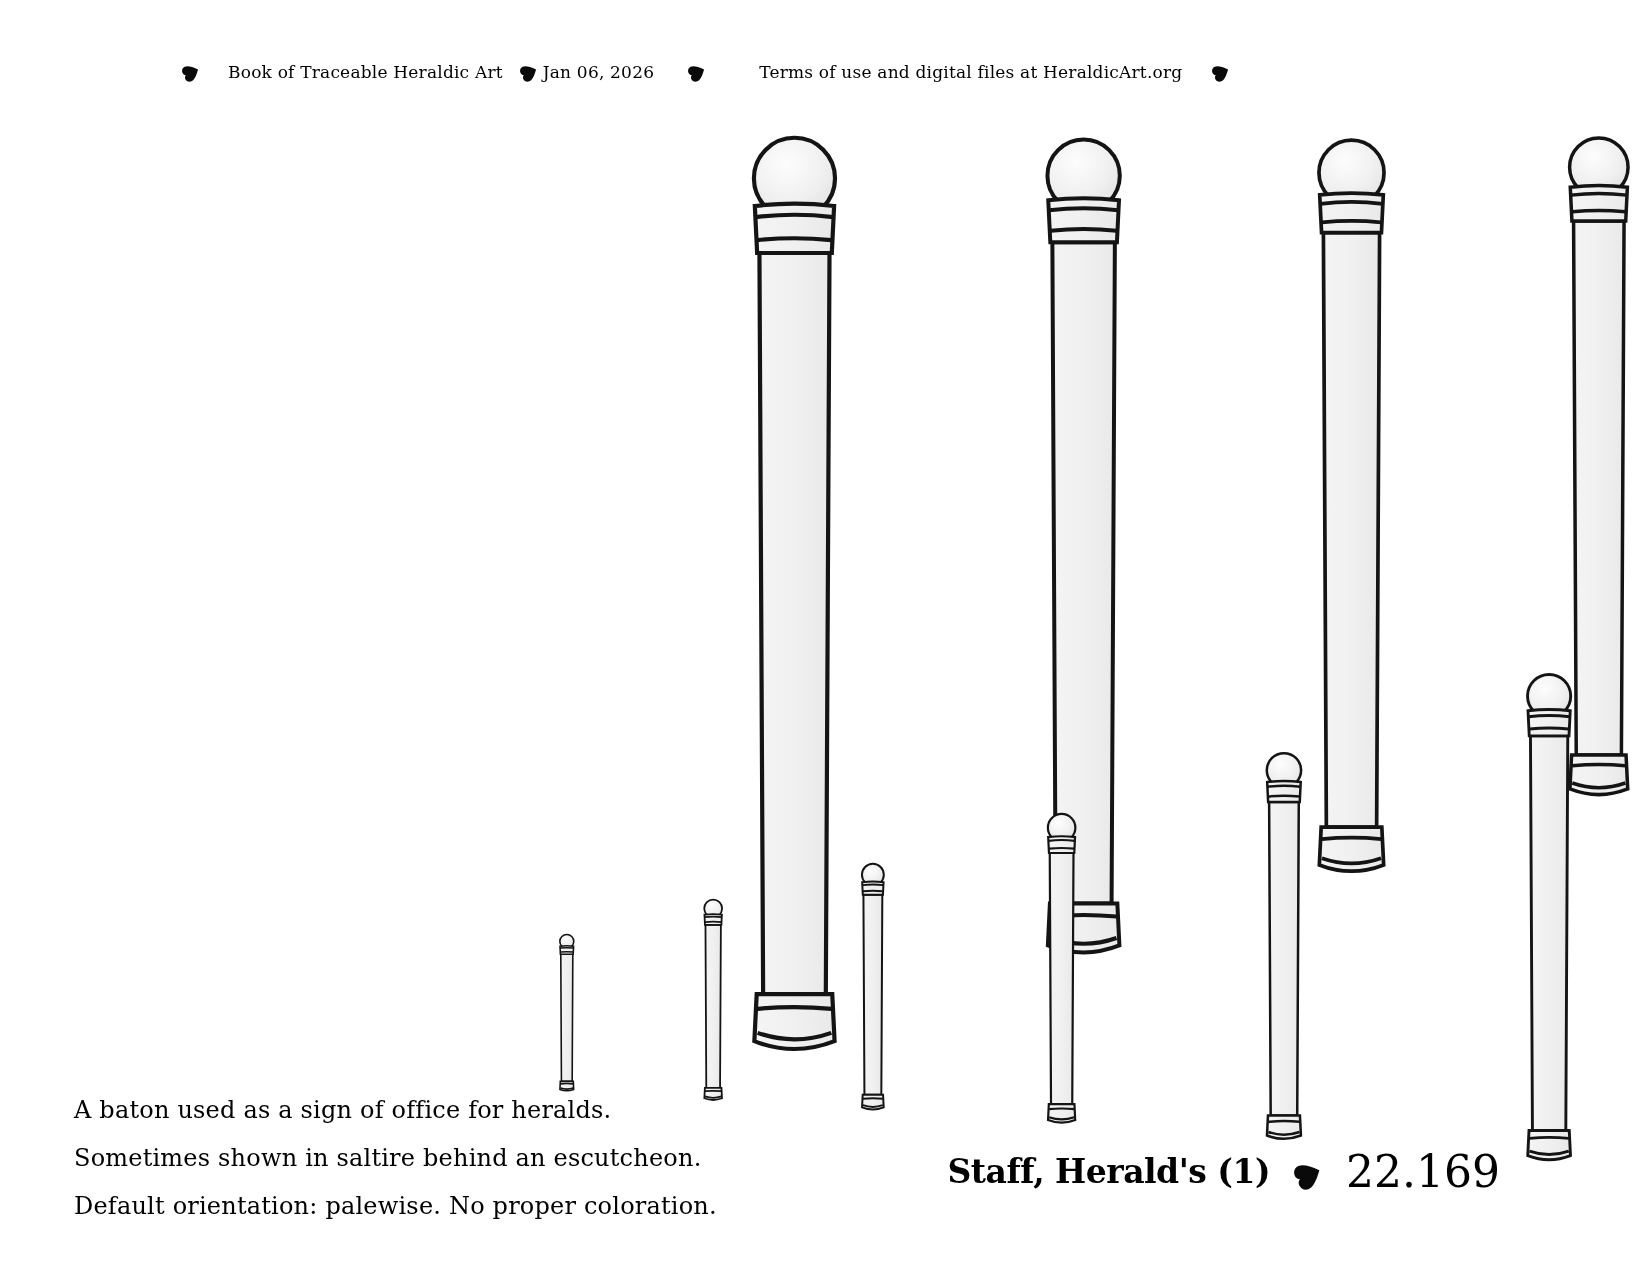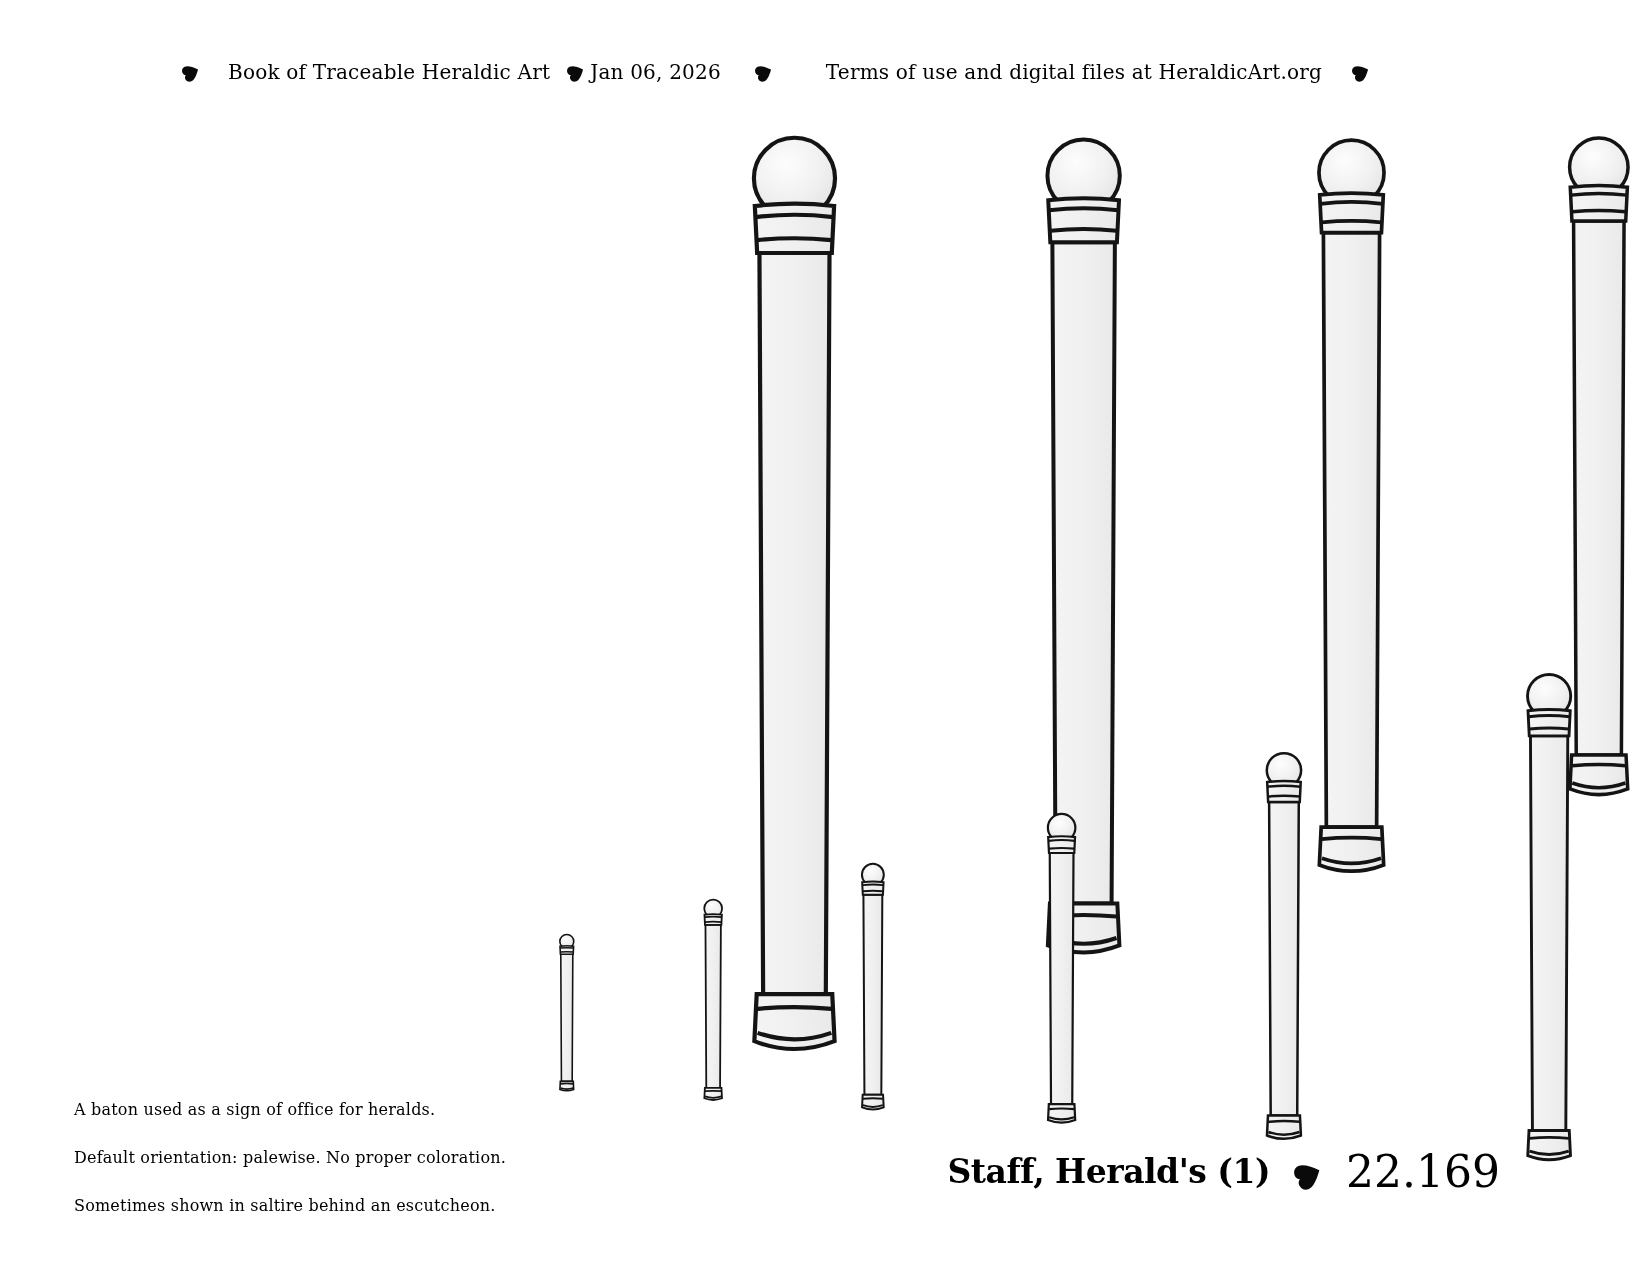--- a/index.html
+++ b/index.html
@@ -9,40 +9,40 @@
     background:#ffffff;
     overflow:hidden;
     font-family:"DejaVu Serif","Liberation Serif",serif;
     color:#000;
   }
   
   .header{
     position:absolute;left:0;top:54px;width:1650px;height:36px;
     display:flex;align-items:center;
     padding-left:182px;box-sizing:border-box;
-    font-size:20px;letter-spacing:.2px;white-space:nowrap;
+    font-size:17px;letter-spacing:.2px;white-space:nowrap;
   }
   .leaf{display:inline-block;flex:0 0 auto;}
   .leaf svg{display:block;}
   .header .leaf{width:19px;height:19px;}
   .header .h-book{margin-left:27px;}
   .header .leaf.l2{margin-left:17px;}
   .header .h-date{margin-left:4px;}
   .header .leaf.l3{margin-left:34px;}
   .header .h-terms{margin-left:52px;}
   .header .leaf.l4{margin-left:30px;}
   
   svg.art{position:absolute;left:0;top:0;}
   .ball{fill:url(#ballG);stroke:#141414;}
   .part{fill:url(#shaftG);stroke:#141414;}
   .fline{fill:none;stroke:#141414;}
   
   .desc{
     position:absolute;left:74px;top:1086px;
-    font-size:16px;line-height:48px;letter-spacing:.2px;
+    font-size:24px;line-height:48px;letter-spacing:.2px;
     white-space:nowrap;
   }
   
   .footer{
     position:absolute;right:150px;top:1146px;
     display:flex;align-items:center;white-space:nowrap;
   }
   .footer .f-title{font-size:33px;font-weight:700;letter-spacing:-.5px;}
   .footer .leaf{width:30px;height:30px;margin:6px 22px 0 24px;}
   .footer .f-num{font-size:44px;font-weight:400;letter-spacing:0;}
@@ -117,22 +117,22 @@
     <use href="#staff" transform="translate(582,899) scale(0.159)" stroke-width="1.8"></use>
     <use href="#staff" transform="translate(712,863) scale(0.195)" stroke-width="2"></use>
     <use href="#staff" transform="translate(859.5,813) scale(0.245)" stroke-width="2.2"></use>
     <use href="#staff" transform="translate(1031.5,752) scale(0.306)" stroke-width="2.5"></use>
     <use href="#staff" transform="translate(1231.5,673) scale(0.385)" stroke-width="2.9"></use>
     <use href="#staff" transform="translate(1456.5,629) scale(0.429)" stroke-width="3.1"></use>
   </svg>
 
   <div class="desc">
     <div>A baton used as a sign of office for heralds.</div>
+    <div>Sometimes shown in saltire behind an escutcheon.</div>
     <div>Default orientation: palewise. No proper coloration.</div>
-    <div>Sometimes shown in saltire behind an escutcheon.</div>
   </div>
 
   <div class="footer">
     <span class="f-title">Staff, Herald's (1)</span>
     <span class="leaf">
         <svg viewBox="0 0 100 100" width="30" height="30">
           <use href="#leaf"></use>
         </svg>
       </span>
     <span class="f-num">22.169</span>

